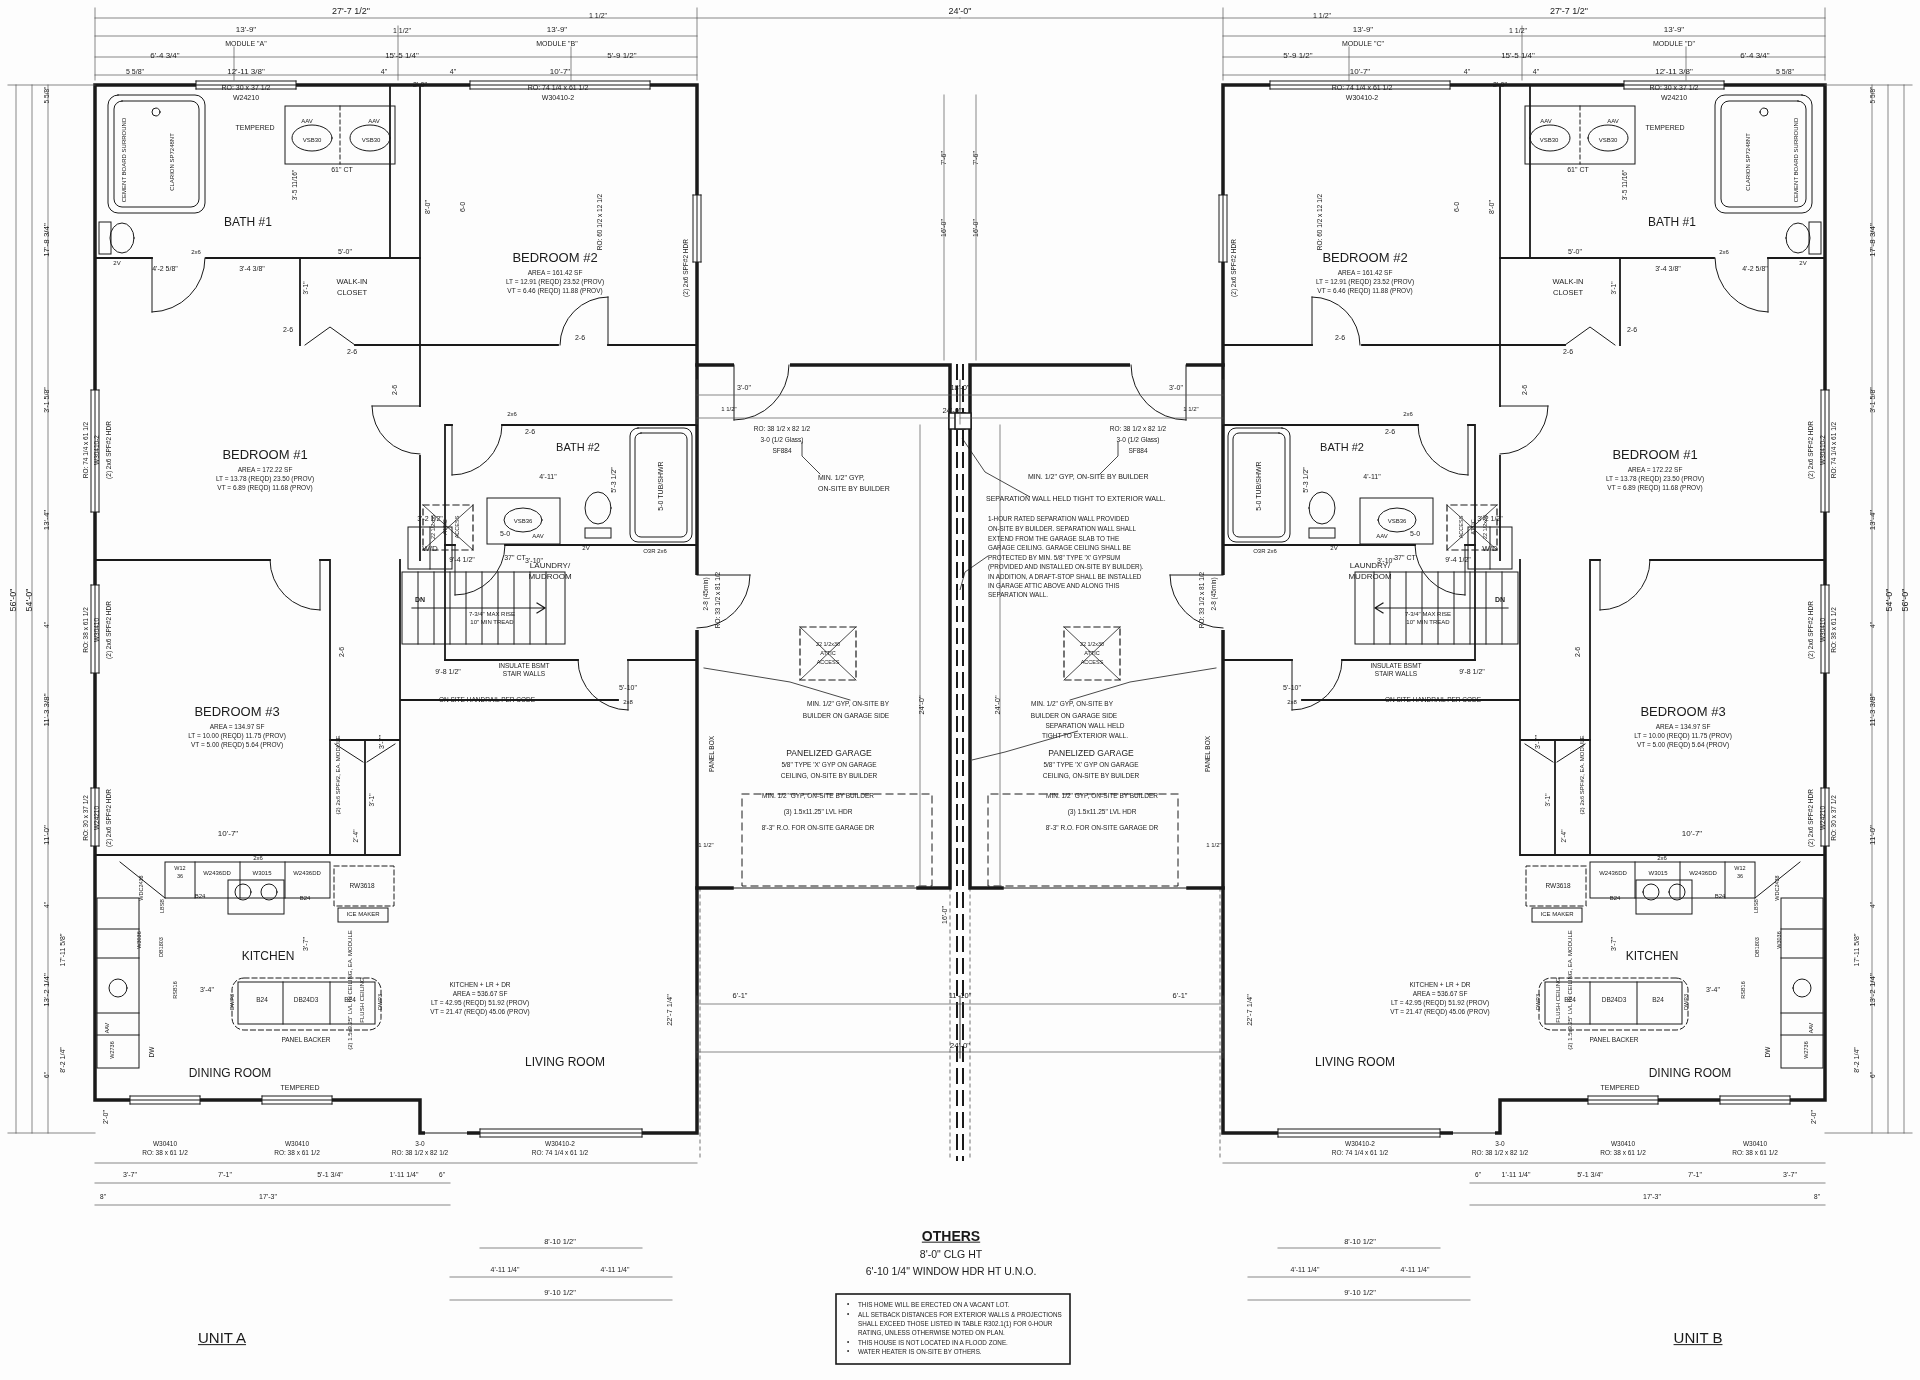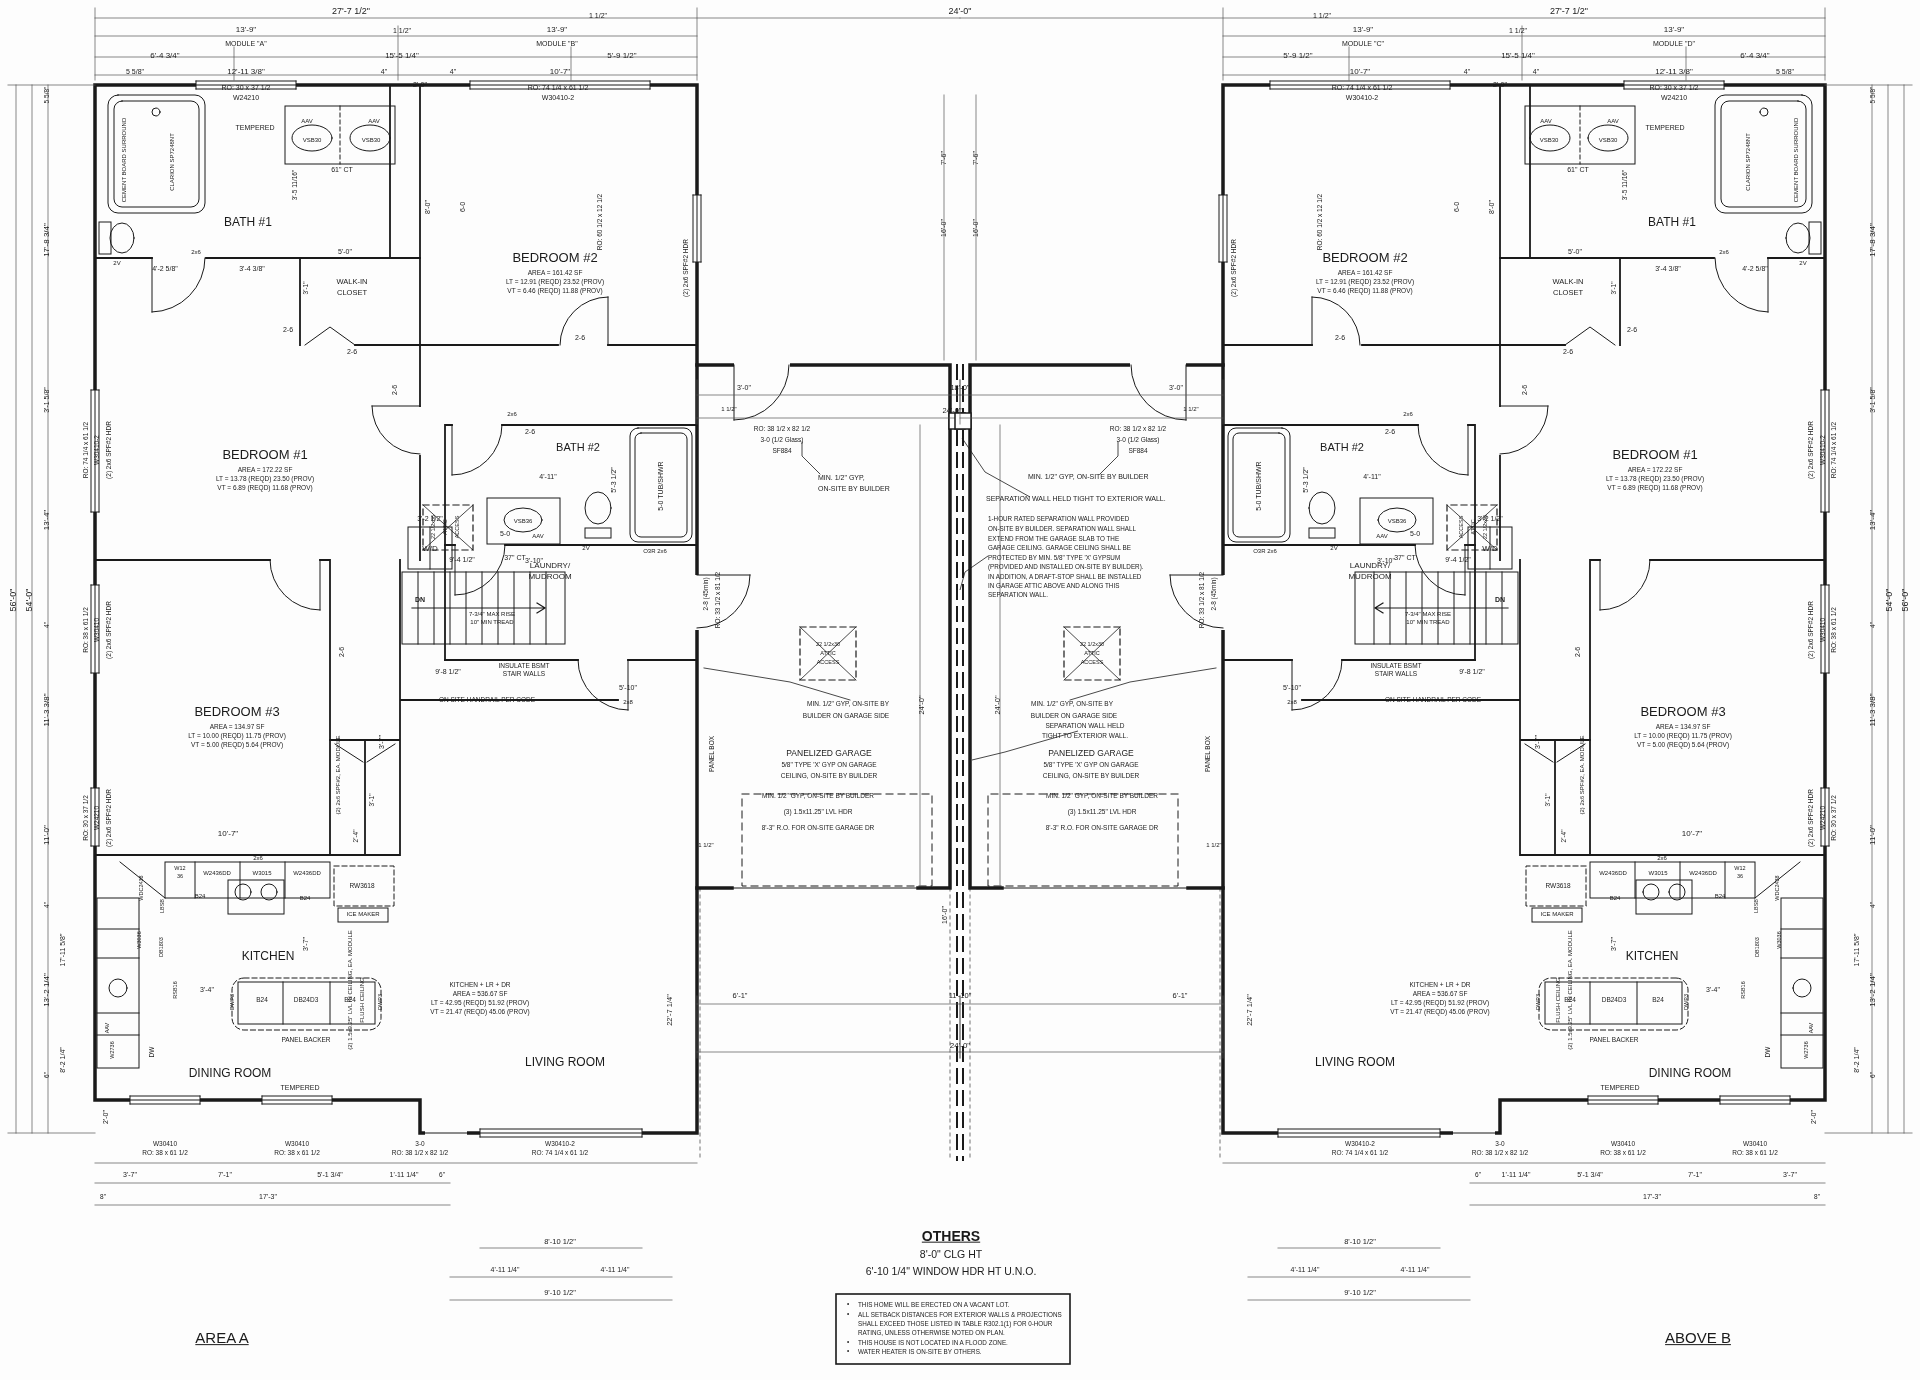--- a/index.html
+++ b/index.html
@@ -507,22 +507,22 @@
       <span class="lbl" style="left: 268px; top: 1197px; font-size: 7px;">17'-3"</span>
       <span class="lbl" style="left: 1652px; top: 1197px; font-size: 7px;">17'-3"</span>
       <span class="lbl" style="left: 560px; top: 1242px; font-size: 7.5px;">8'-10 1/2"</span>
       <span class="lbl" style="left: 1360px; top: 1242px; font-size: 7.5px;">8'-10 1/2"</span>
       <span class="lbl" style="left: 505px; top: 1270px; font-size: 7px;">4'-11 1/4"</span>
       <span class="lbl" style="left: 1415px; top: 1270px; font-size: 7px;">4'-11 1/4"</span>
       <span class="lbl" style="left: 615px; top: 1270px; font-size: 7px;">4'-11 1/4"</span>
       <span class="lbl" style="left: 1305px; top: 1270px; font-size: 7px;">4'-11 1/4"</span>
       <span class="lbl" style="left: 560px; top: 1293px; font-size: 7.5px;">9'-10 1/2"</span>
       <span class="lbl" style="left: 1360px; top: 1293px; font-size: 7.5px;">9'-10 1/2"</span>
-      <span class="lbl" style="left: 222px; top: 1338px; font-size: 15px; text-decoration: underline;">AREA A</span>
-      <span class="lbl" style="left: 1698px; top: 1338px; font-size: 15px; text-decoration: underline;">ABOVE B</span>
+      <span class="lbl" style="left: 222px; top: 1338px; font-size: 15px; text-decoration: underline;">UNIT A</span>
+      <span class="lbl" style="left: 1698px; top: 1338px; font-size: 15px; text-decoration: underline;">UNIT B</span>
       <span class="lbl" style="left: 744px; top: 388px; font-size: 7px;">3'-0"</span>
       <span class="lbl" style="left: 1176px; top: 388px; font-size: 7px;">3'-0"</span>
       <span class="lbl" style="left: 729px; top: 409px; font-size: 6px;">1 1/2"</span>
       <span class="lbl" style="left: 1191px; top: 409px; font-size: 6px;">1 1/2"</span>
       <span class="lbl" style="left: 782px; top: 429px; font-size: 6.5px;">RO: 38 1/2 x 82 1/2</span>
       <span class="lbl" style="left: 1138px; top: 429px; font-size: 6.5px;">RO: 38 1/2 x 82 1/2</span>
       <span class="lbl" style="left: 782px; top: 440px; font-size: 6.5px;">3-0 (1/2 Glass)</span>
       <span class="lbl" style="left: 1138px; top: 440px; font-size: 6.5px;">3-0 (1/2 Glass)</span>
       <span class="lbl" style="left: 782px; top: 451px; font-size: 6.5px;">SF884</span>
       <span class="lbl" style="left: 1138px; top: 451px; font-size: 6.5px;">SF884</span>

